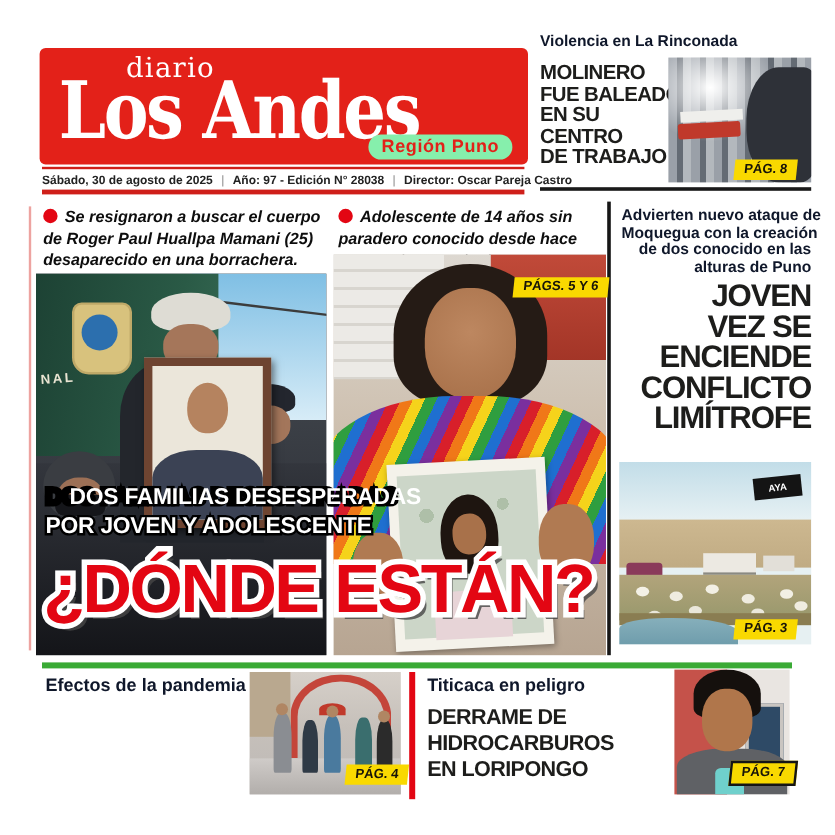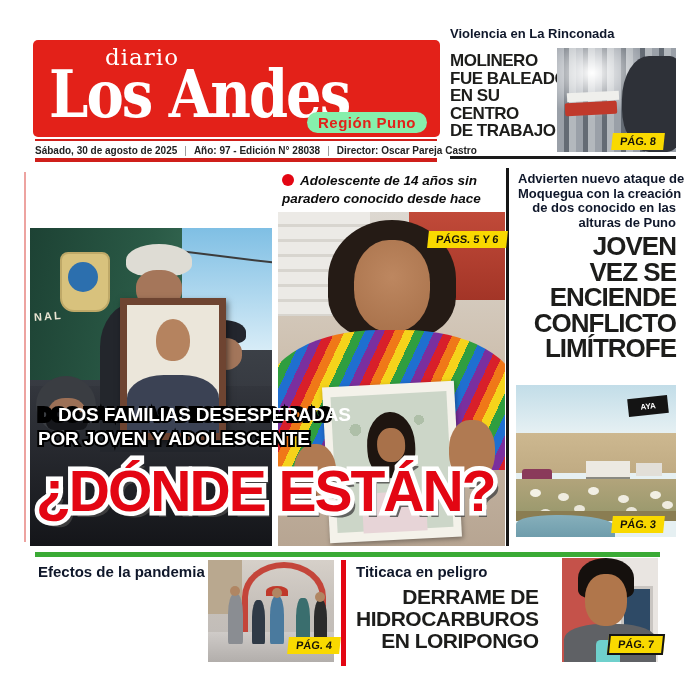--- a/index.html
+++ b/index.html
@@ -37,21 +37,21 @@
   .left-kicker{left:36px;top:172px;width:236px;}
   .center-kicker{left:282px;top:172px;width:212px;}
 
   .right-kicker{left:518px;top:172px;width:158px;font-size:13px;line-height:14.5px;text-align:right;}
   .right-kicker div{white-space:nowrap;}
   .right-hl{left:518px;top:234px;width:158px;font-size:26px;line-height:25.5px;text-align:right;letter-spacing:-1px;}
 
   .bl-kicker{left:38px;top:563px;font-size:15px;}
   .bl-hl{left:38px;top:586px;font-size:21px;line-height:22px;}
   .br-kicker{left:356px;top:563px;font-size:15px;}
-  .br-hl{left:356px;top:586px;font-size:21px;line-height:22px;text-align:right;}
+  .br-hl{left:356px;top:586px;font-size:18px;line-height:22px;}
 
   
   .tag{background:#f9d900;color:#171408;font-weight:bold;font-size:11px;line-height:13px;
        padding:2px 8px;transform:skewX(-6deg);white-space:nowrap;}
   .tag-b{border:2px solid #151515;}
 
   
   .v-divider{left:506px;top:168px;width:3px;height:378px;background:#161616;}
   .left-edge-red{left:24px;top:172px;width:2px;height:370px;background:#eda3a0;}
   .rule-green{left:35px;top:552px;width:625px;height:5px;background:#3aaa35;}
@@ -192,20 +192,23 @@
     <div class="abs tp-figure"></div>
     <div class="abs tp-white"></div>
     <div class="abs tp-red"></div>
   </div>
   <div class="abs tag" style="left:612px;top:133px;">PÁG. 8</div>
   <div class="abs rule-black-h"></div>
 
   <div class="abs left-edge-red"></div>
   <div class="abs v-divider"></div>
 
+  <div class="abs bullet-par left-kicker">
+    <span class="bullet-dot"></span><span>Se resignaron a buscar el cuerpo de Roger Paul Huallpa Mamani (25) desaparecido en una borrachera.</span>
+  </div>
 
   <div class="abs bullet-par center-kicker">
     <span class="bullet-dot"></span><span>Adolescente de 14 años sin paradero conocido desde hace un mes tras contactarse con varón.</span>
   </div>
 
   <div class="abs photo lp">
     <div class="abs lp-sky"></div>
     <div class="abs lp-wire"></div>
     <div class="abs lp-building"></div>
     <div class="abs lp-emblem"></div>

